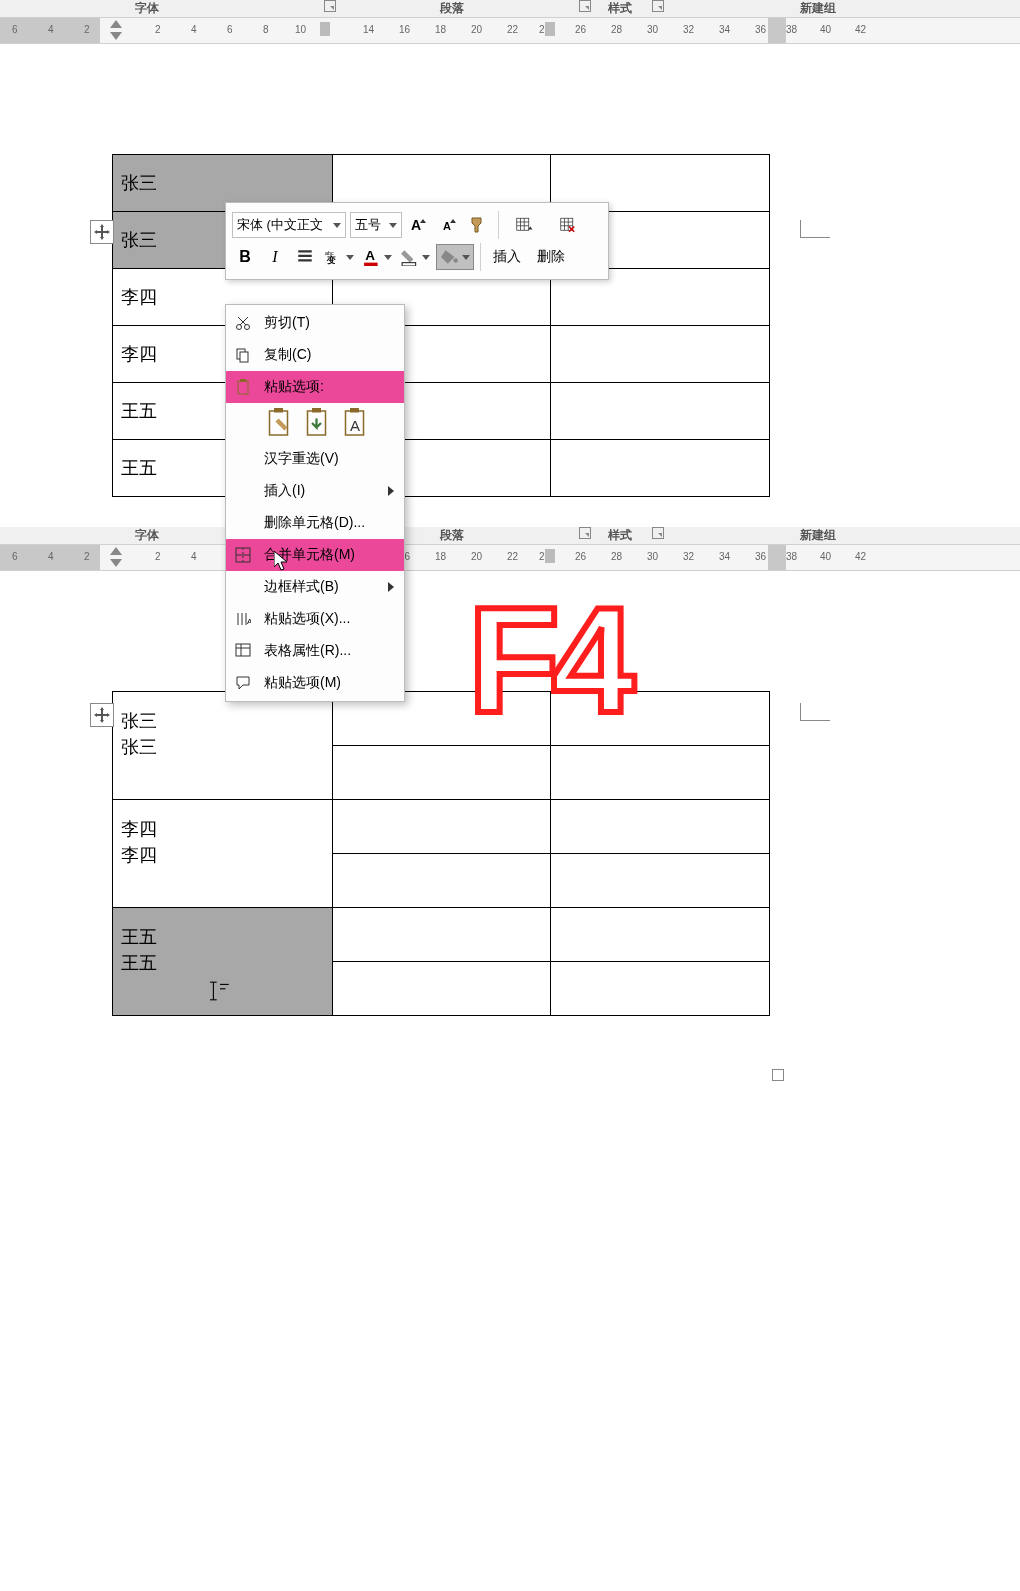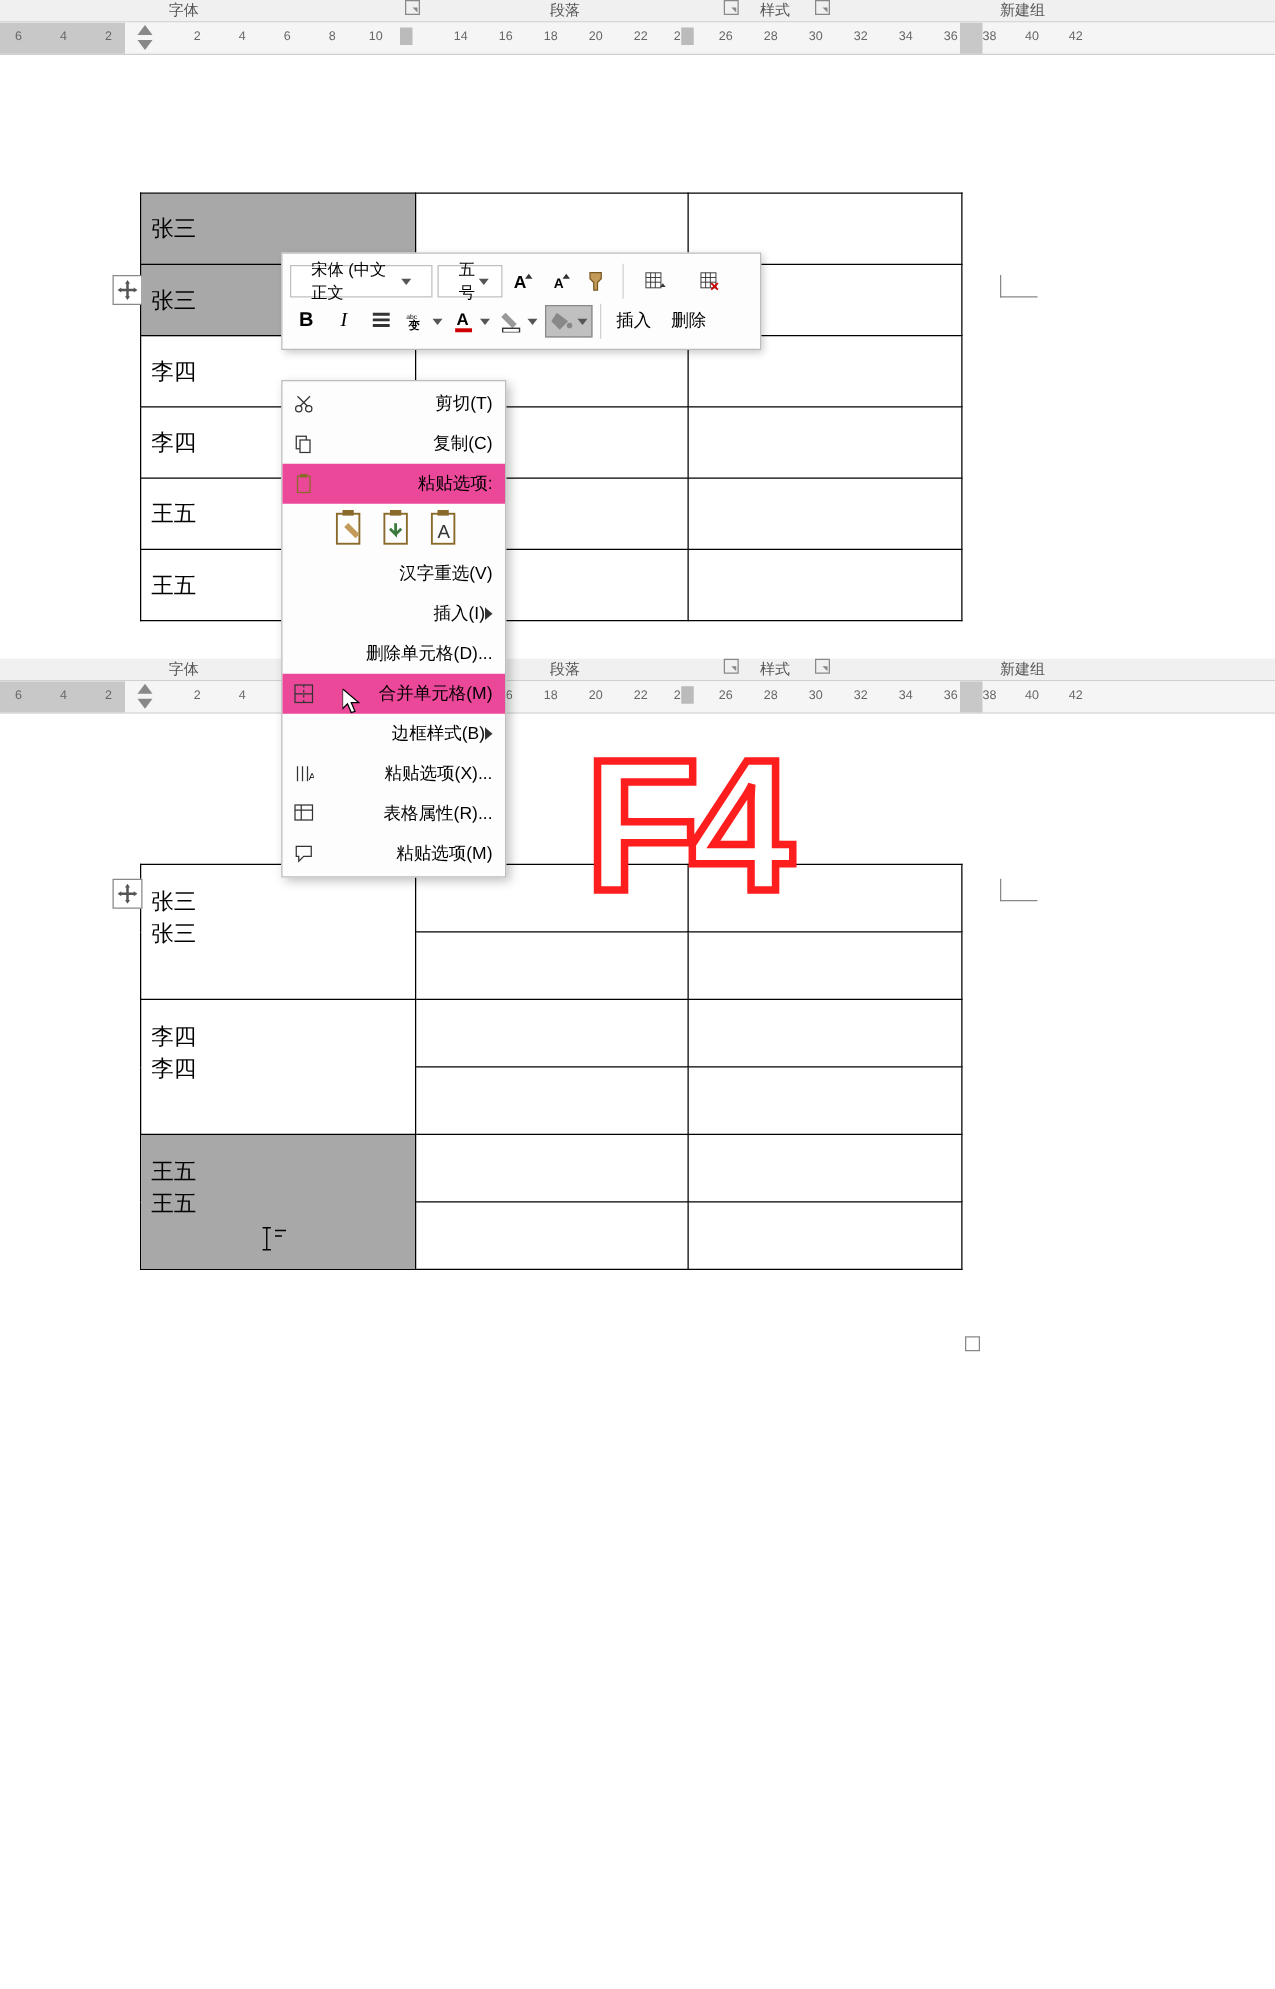--- a/index.html
+++ b/index.html
@@ -1,20 +1,20 @@
 <!DOCTYPE html>
 <html><head>
 <meta charset="utf-8">
 <style>
   * { box-sizing: border-box; margin: 0; padding: 0; }
   body { font-family: "Microsoft YaHei", SimSun, Arial, sans-serif; background: #fff; width: 1020px; }
   
   
   .ribbon-groups { display: flex; height: 18px; background: #f0f0f0; border-bottom: 1px solid #d0d0d0; font-size: 12px; color: #555; position: relative; }
-  .ribbon-group-label { position: absolute; top: 0; }
+  .ribbon-group-label { position: absolute; top: 0; font-weight: bold; }
   .ribbon-launcher { width: 12px; height: 12px; border: 1px solid #888; display: inline-block; margin-left: 4px; position: relative; }
   .ribbon-launcher::after { content: ""; position: absolute; right: 1px; bottom: 1px; width: 0; height: 0; border-left: 4px solid transparent; border-top: 4px solid #888; }
   
   
   .ruler { height: 26px; background: #f5f5f5; border-bottom: 1px solid #d0d0d0; position: relative; font-size: 10px; color: #666; overflow: hidden; }
   .ruler-mark { position: absolute; top: 6px; }
   .ruler-indent { position: absolute; top: 2px; left: 110px; width: 12px; height: 20px; }
   .ruler-indent::before { content: ""; position: absolute; top: 0; left: 0; width: 0; height: 0; border-left: 6px solid transparent; border-right: 6px solid transparent; border-bottom: 8px solid #888; }
   .ruler-indent::after { content: ""; position: absolute; bottom: 0; left: 0; width: 0; height: 0; border-left: 6px solid transparent; border-right: 6px solid transparent; border-top: 8px solid #888; }
   .ruler-tab { position: absolute; top: 4px; width: 10px; height: 14px; background: #bbb; }
@@ -39,32 +39,32 @@
   .doc-table td { border: 1.5px solid #000; height: 54px; padding: 16px 8px; font-size: 18px; vertical-align: top; }
   .doc-table .c1 { width: 220px; }
   .doc-table .c2 { width: 219px; }
   .doc-table .c3 { width: 219px; }
   .sel { background: #a8a8a8; }
   .merged-cell { vertical-align: top; line-height: 26px; }
   
   
   .mini-toolbar { position: absolute; top: 158px; left: 225px; width: 384px; background: #fdfdfd; border: 1px solid #bcbcbc; box-shadow: 2px 2px 6px rgba(0,0,0,0.2); padding: 6px; z-index: 10; }
   .mt-row { display: flex; align-items: center; gap: 4px; height: 32px; }
-  .mt-ctrl { height: 26px; border: 1px solid #c0c0c0; background: #fff; display: flex; align-items: center; padding: 0 16px; font-size: 13px; cursor: pointer; }
+  .mt-ctrl { height: 26px; border: 1px solid #c0c0c0; background: #fff; display: flex; align-items: center; padding: 0 4px; font-size: 13px; cursor: pointer; }
   .mt-ctrl.font { width: 114px; justify-content: space-between; }
   .mt-ctrl.size { width: 52px; justify-content: space-between; }
   .mt-btn { width: 26px; height: 26px; display: flex; align-items: center; justify-content: center; cursor: pointer; }
   .mt-btn svg { width: 18px; height: 18px; }
   .mt-sep { width: 1px; height: 28px; background: #d0d0d0; margin: 0 2px; }
   .mt-text-btn { font-size: 14px; padding: 0 6px; cursor: pointer; }
   .mt-shade-active { background: #c0c0c0; border: 1px solid #888; }
   .caret { width: 0; height: 0; border-left: 4px solid transparent; border-right: 4px solid transparent; border-top: 5px solid #555; margin-left: 3px; }
   
   
-  .context-menu { position: absolute; top: 260px; left: 225px; width: 180px; background: #fdfdfd; border: 1px solid #bcbcbc; box-shadow: 3px 3px 8px rgba(0,0,0,0.25); z-index: 9; padding: 2px 0; font-size: 14px; text-align: right; }
+  .context-menu { position: absolute; top: 260px; left: 225px; width: 180px; background: #fdfdfd; border: 1px solid #bcbcbc; box-shadow: 3px 3px 8px rgba(0,0,0,0.25); z-index: 9; padding: 2px 0; font-size: 14px; }
   .cm-item { display: flex; align-items: center; height: 32px; padding: 0 10px 0 6px; cursor: pointer; position: relative; }
   .cm-item.highlight { background: #ec4899; }
   .cm-icon { width: 22px; height: 22px; display: flex; align-items: center; justify-content: center; margin-right: 10px; }
   .cm-icon svg { width: 16px; height: 16px; }
   .cm-label { flex: 1; }
   .cm-sub { width: 0; height: 0; border-top: 5px solid transparent; border-bottom: 5px solid transparent; border-left: 6px solid #333; }
   .cm-paste-row { display: flex; gap: 6px; padding: 4px 0 4px 38px; height: 40px; align-items: center; }
   .cm-paste-opt { width: 32px; height: 30px; border: 1px solid transparent; display: flex; align-items: center; justify-content: center; cursor: pointer; }
   
   

